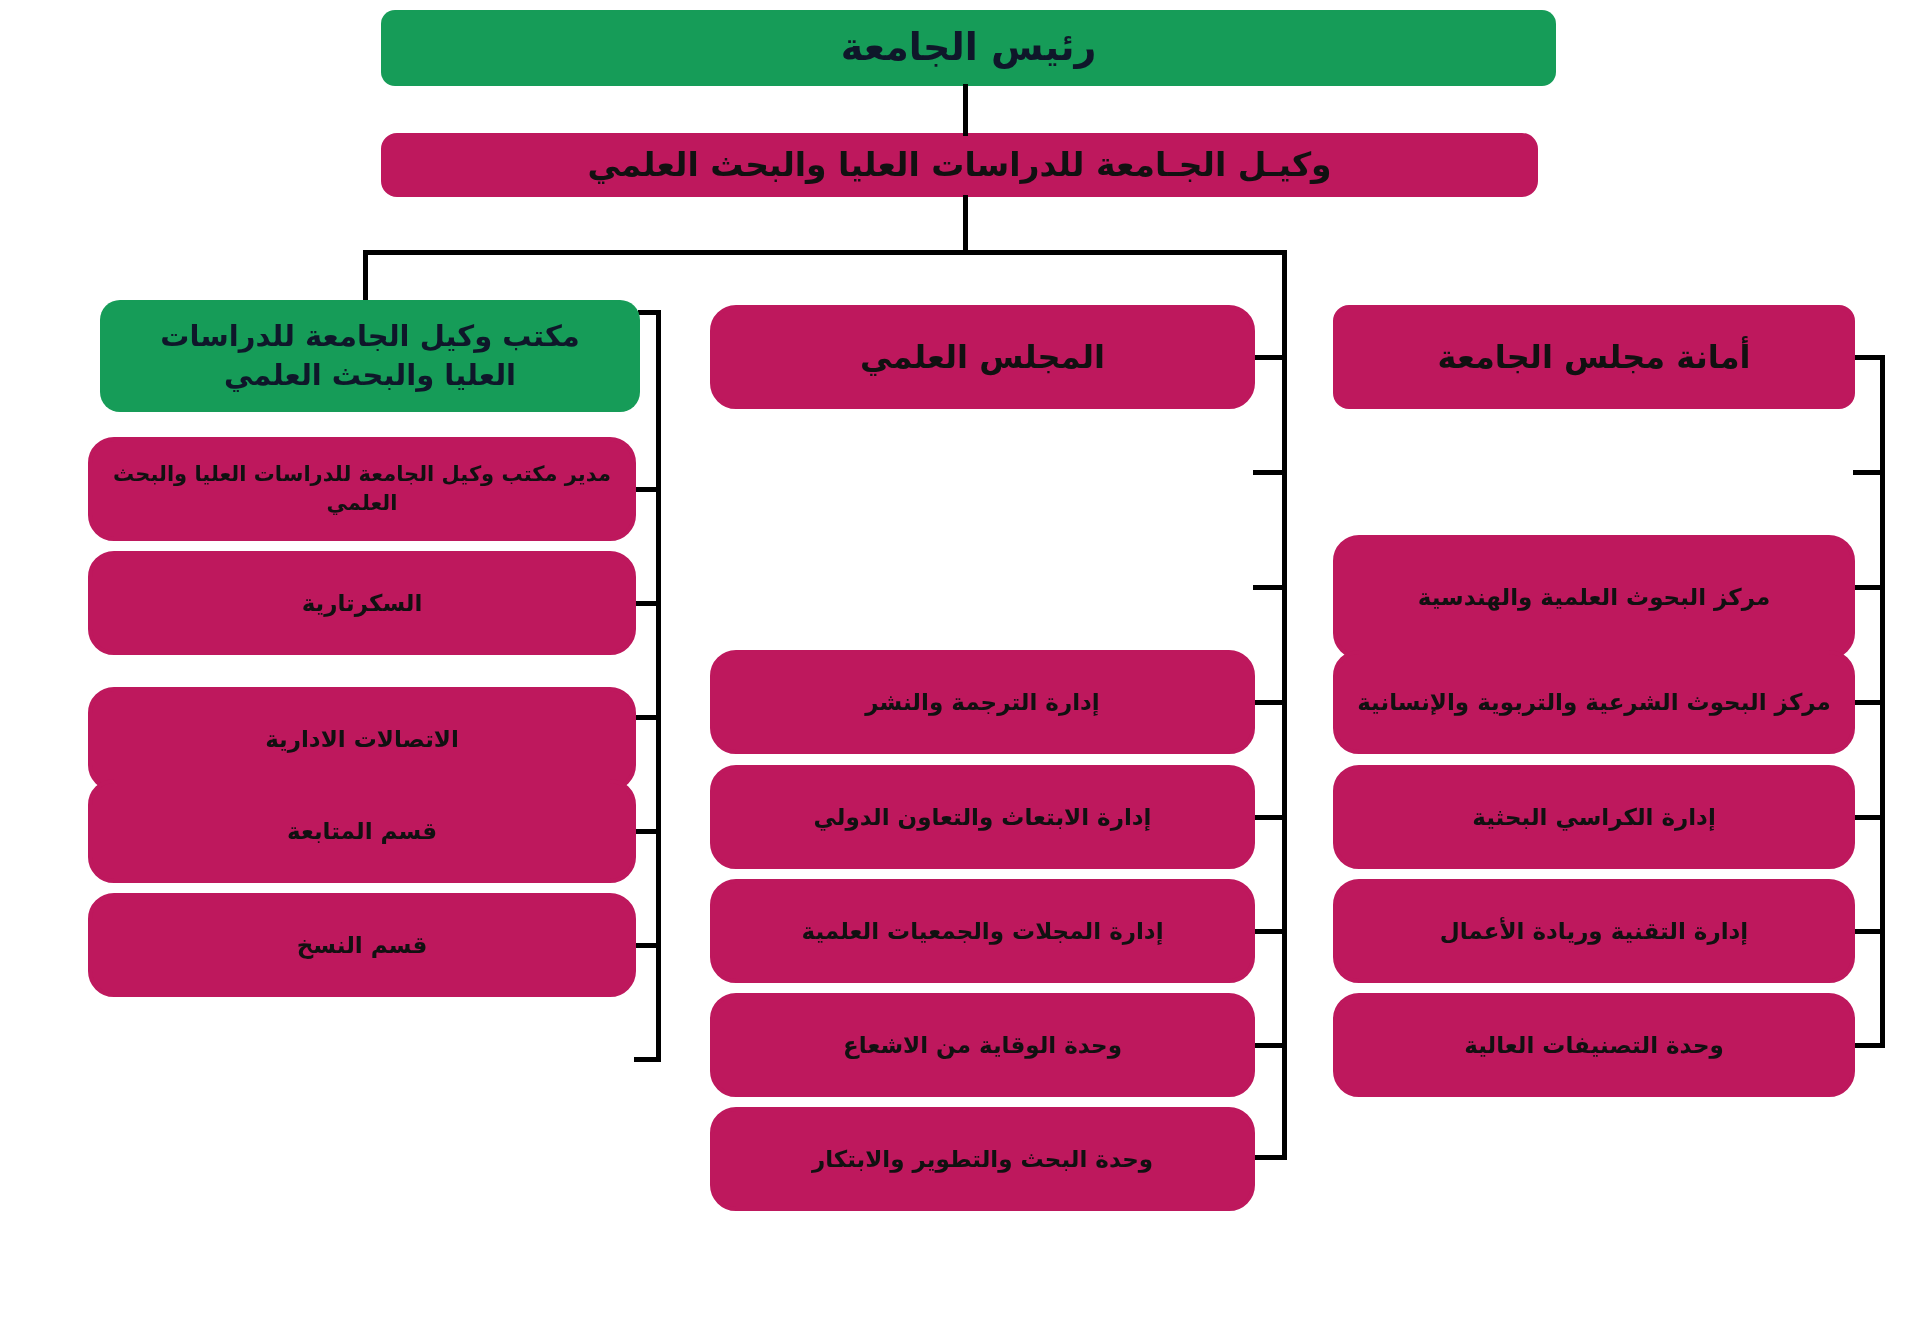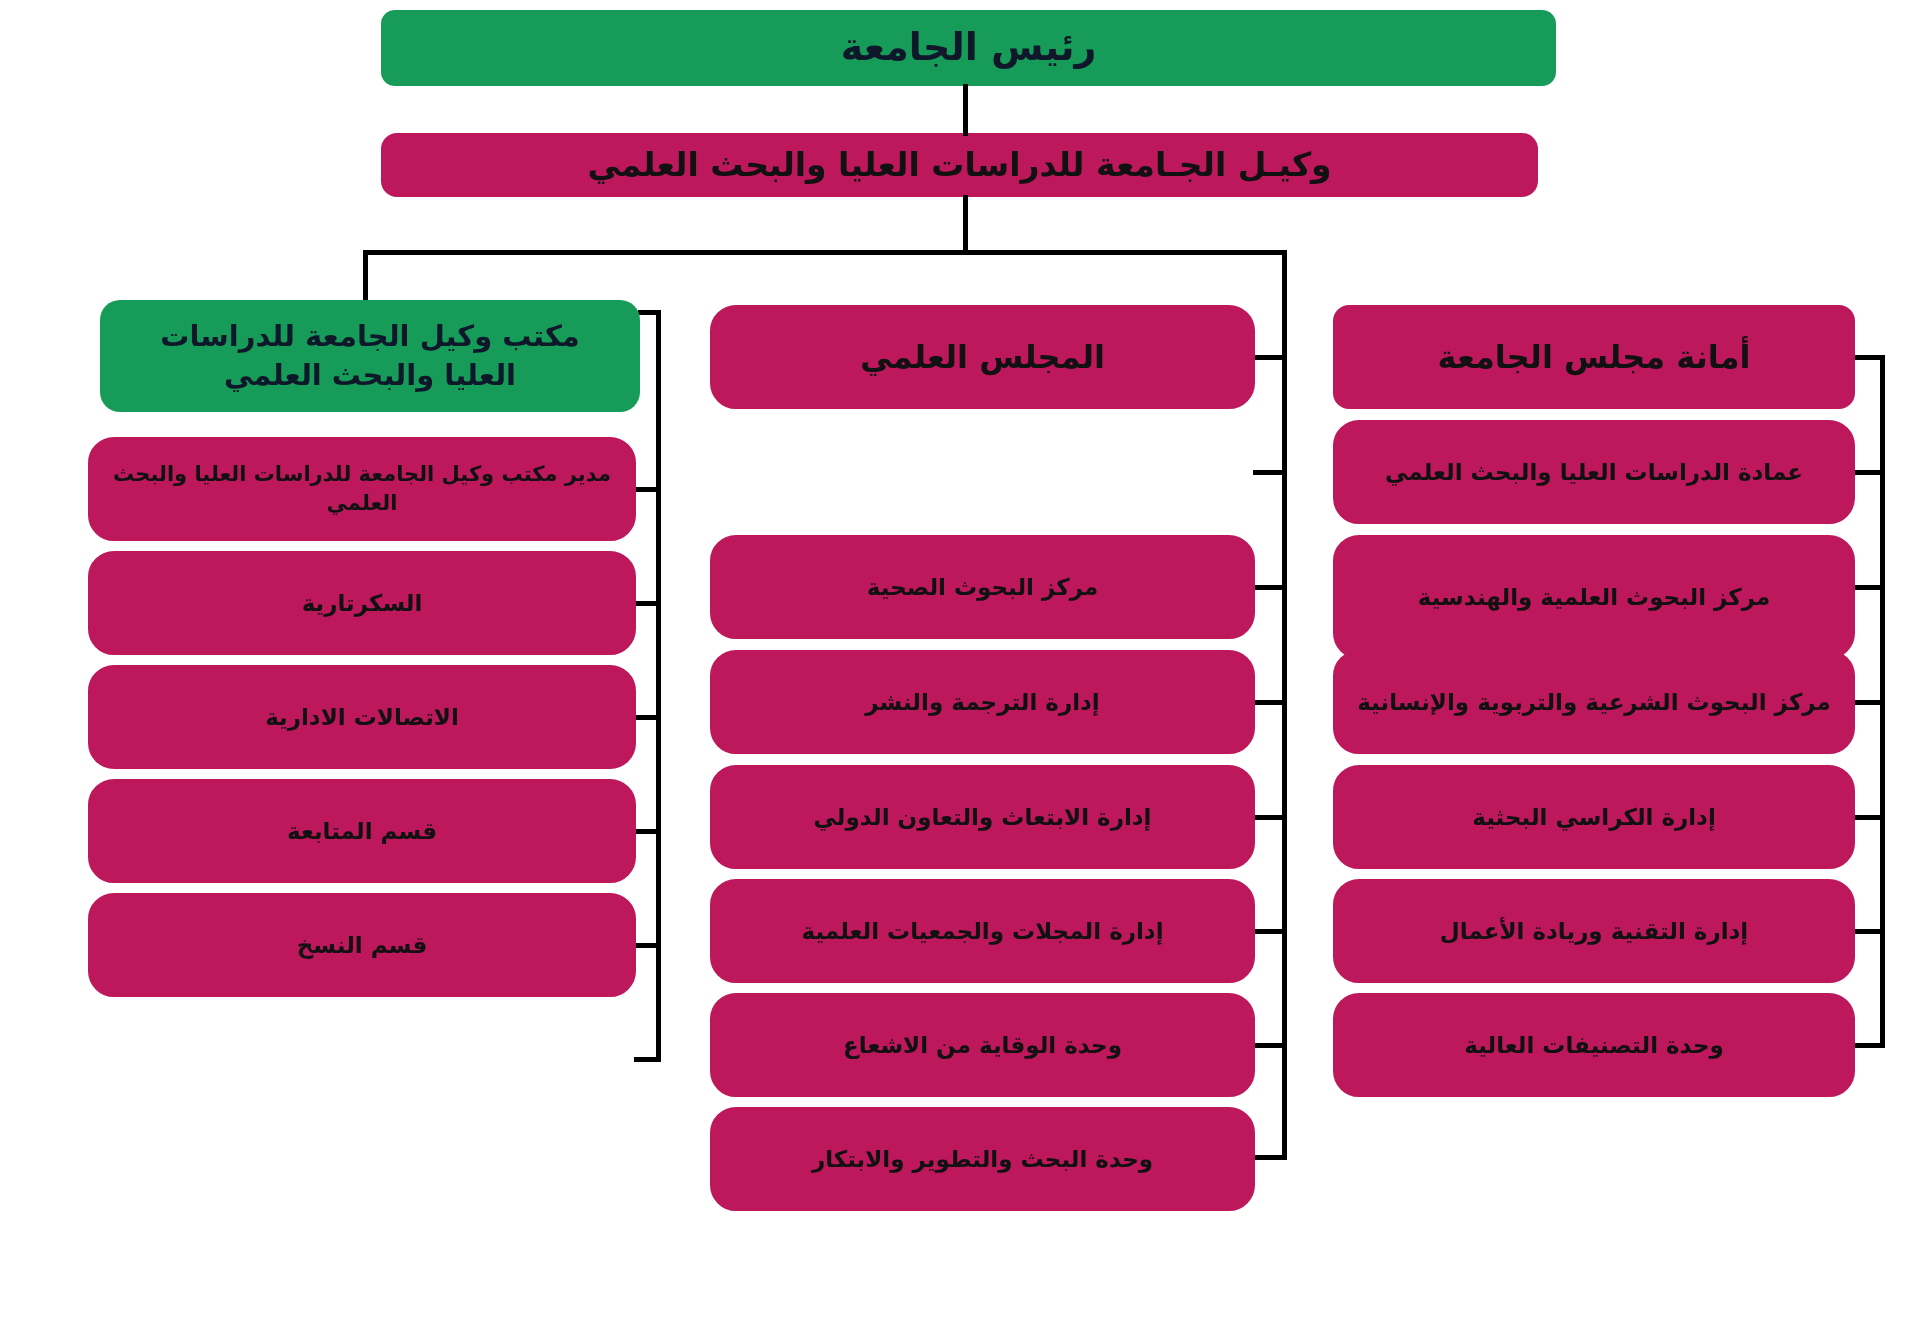--- a/index.html
+++ b/index.html
@@ -76,33 +76,31 @@
   <div class="ln" style="left:1853px;top:470px;width:32px;height:5px;"></div>
   <div class="ln" style="left:1853px;top:585px;width:32px;height:5px;"></div>
   <div class="ln" style="left:1853px;top:700px;width:32px;height:5px;"></div>
   <div class="ln" style="left:1853px;top:815px;width:32px;height:5px;"></div>
   <div class="ln" style="left:1853px;top:929px;width:32px;height:5px;"></div>
   <div class="ln" style="left:1853px;top:1043px;width:32px;height:5px;"></div>
 
   <div class="bx gbox" style="left:100px;top:300px;width:540px;height:112px;font-size:29px;border-radius:20px;">مكتب وكيل الجامعة للدراسات العليا والبحث العلمي</div>
   <div class="bx wbox" style="left:88px;top:437px;width:548px;height:104px;font-size:21px;">مدير مكتب وكيل الجامعة للدراسات العليا والبحث العلمي</div>
   <div class="bx wbox" style="left:88px;top:551px;width:548px;height:104px;">السكرتارية</div>
-  <div class="bx wbox" style="left:88px;top:665px;width:548px;height:104px;">الاتصالات الادارية</div>
+  <div class="bx wbox" style="left:88px;top:687px;width:548px;height:104px;">الاتصالات الادارية</div>
   <div class="bx wbox" style="left:88px;top:779px;width:548px;height:104px;">قسم المتابعة</div>
   <div class="bx wbox" style="left:88px;top:893px;width:548px;height:104px;">قسم النسخ</div>
 
   <div class="bx wbox hdr" style="left:710px;top:305px;width:545px;height:104px;">المجلس العلمي</div>
-  <div class="bx wbox" style="left:710px;top:535px;width:545px;height:104px;">مركز البحوث الصحية</div>
   <div class="bx wbox" style="left:710px;top:650px;width:545px;height:104px;">إدارة الترجمة والنشر</div>
   <div class="bx wbox" style="left:710px;top:765px;width:545px;height:104px;">إدارة الابتعاث والتعاون الدولي</div>
   <div class="bx wbox" style="left:710px;top:879px;width:545px;height:104px;">إدارة المجلات والجمعيات العلمية</div>
   <div class="bx wbox" style="left:710px;top:993px;width:545px;height:104px;">وحدة الوقاية من الاشعاع</div>
   <div class="bx wbox" style="left:710px;top:1107px;width:545px;height:104px;">وحدة البحث والتطوير والابتكار</div>
 
   <div class="bx wbox hdr" style="left:1333px;top:305px;width:522px;height:104px;border-radius:16px;">أمانة مجلس الجامعة</div>
-  <div class="bx wbox" style="left:1333px;top:420px;width:522px;height:104px;">عمادة الدراسات العليا والبحث العلمي</div>
   <div class="bx wbox" style="left:1333px;top:535px;width:522px;height:124px;">مركز البحوث العلمية والهندسية</div>
   <div class="bx wbox" style="left:1333px;top:650px;width:522px;height:104px;">مركز البحوث الشرعية والتربوية والإنسانية</div>
   <div class="bx wbox" style="left:1333px;top:765px;width:522px;height:104px;">إدارة الكراسي البحثية</div>
   <div class="bx wbox" style="left:1333px;top:879px;width:522px;height:104px;">إدارة التقنية وريادة الأعمال</div>
   <div class="bx wbox" style="left:1333px;top:993px;width:522px;height:104px;">وحدة التصنيفات العالية</div>
 
 </div>
 
 </body></html>

